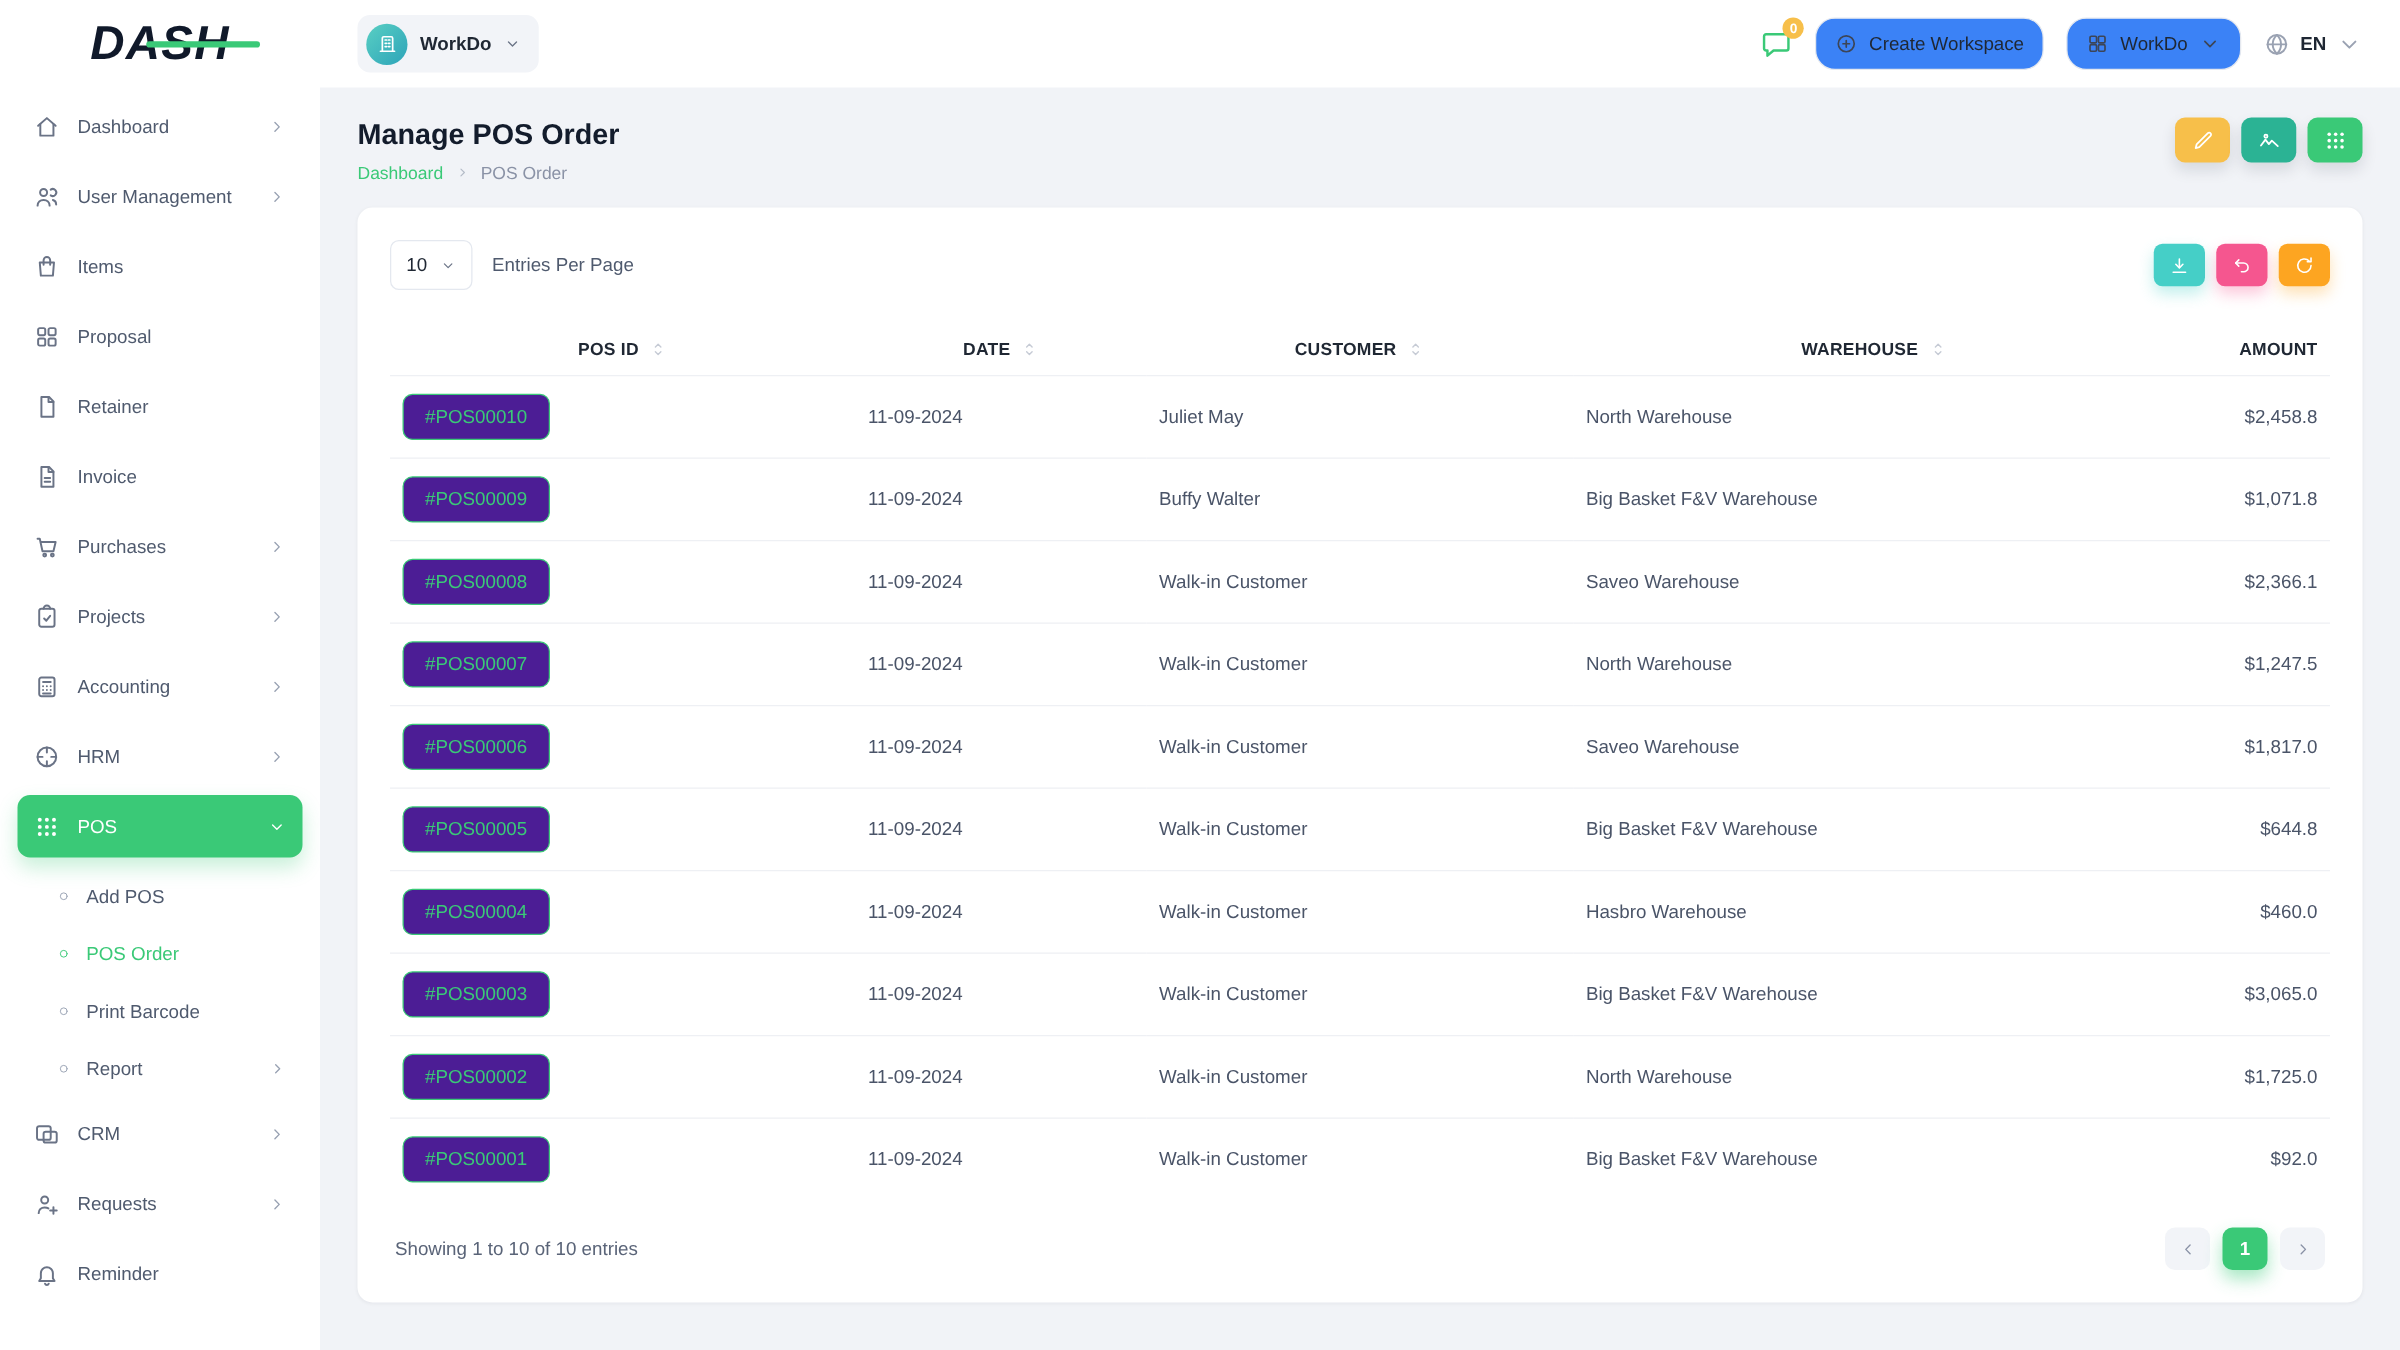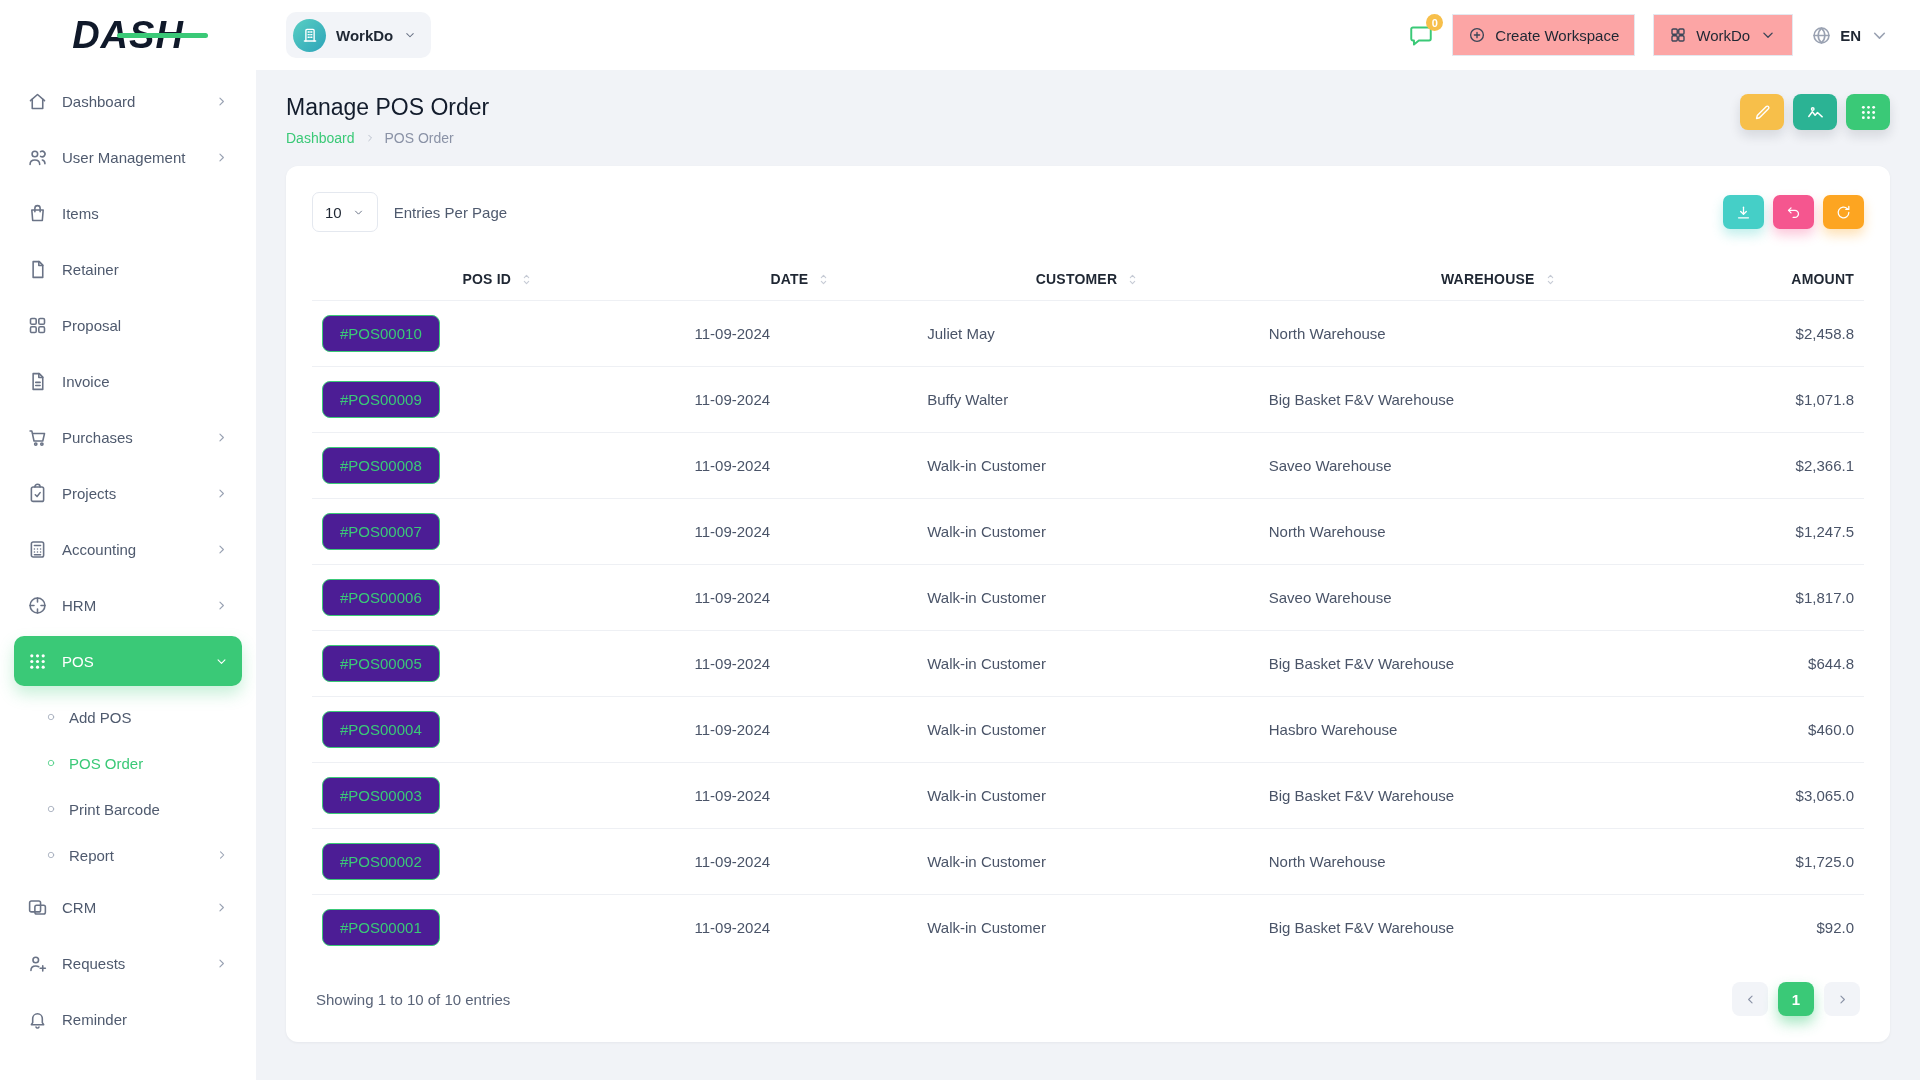--- a/index.html
+++ b/index.html
@@ -32,30 +32,30 @@
   .main{flex:1;display:flex;flex-direction:column;min-width:0}
   .topbar{height:70px;background:#fff;display:flex;align-items:center;padding:0 30px;flex:none}
   .ws-pill{display:flex;align-items:center;gap:10px;background:#f2f4f8;border-radius:10px;height:46px;padding:0 14px 0 7px;cursor:pointer}
   .avatar{width:33px;height:33px;border-radius:50%;background:linear-gradient(135deg,#59cfc3,#2da4b9);display:flex;align-items:center;justify-content:center;color:#fff}
   .avatar .icon{width:18px;height:18px}
   .ws-pill .label{font-size:15px;font-weight:700;color:#1f2733}
   .ws-pill .chev,.btn-outline .chev,.lang .chev{width:14px;height:14px;color:#6a7386}
   .topbar-right{margin-left:auto;display:flex;align-items:center;gap:18px}
   .msg-btn{position:relative;width:26px;height:26px;color:var(--primary,#3ac977);cursor:pointer}
   .msg-badge{position:absolute;top:-8px;right:-9px;min-width:17px;height:17px;border-radius:9px;background:var(--amber,#f7bf4a);color:#fff;font-size:11px;font-weight:700;display:flex;align-items:center;justify-content:center;padding:0 4px}
-  .btn-outline{display:flex;align-items:center;gap:9px;height:42px;padding:0 15px;background:#fca5a5;border:1px solid #e4e8ef;border-radius:0;font-size:15px;color:#1f2733;cursor:pointer}
+  .btn-outline{display:flex;align-items:center;gap:9px;height:42px;padding:0 15px;background:#3b82f6;border:1px solid #e4e8ef;border-radius:16px;font-size:15px;color:#1f2733;cursor:pointer}
   .btn-outline .icon{width:18px;height:18px;color:#3c4557}
   .lang{display:flex;align-items:center;gap:8px;cursor:pointer}
   .lang .icon{width:21px;height:21px;color:#9aa2b2}
   .lang .label{font-size:15px;font-weight:600;color:#1f2733}
 
   
   .content{flex:1;padding:24px 30px;overflow:hidden}
   .page-head{display:flex;justify-content:space-between;align-items:flex-start;margin-bottom:20px}
-  .page-title{font-size:23px;font-weight:400;color:#131c2c;margin:0}
+  .page-title{font-size:23px;font-weight:700;color:#131c2c;margin:0}
   .breadcrumb{display:flex;align-items:center;gap:9px;margin-top:9px;font-size:14px;color:#8a92a6}
   .breadcrumb .link{color:var(--primary,#3ac977);cursor:pointer}
   .breadcrumb .sep{width:12px;height:12px;color:#b3bac6}
   .page-actions{display:flex;gap:9px}
   .pa-btn{width:44px;height:36px;border-radius:8px;display:flex;align-items:center;justify-content:center;color:#fff;cursor:pointer;box-shadow:0 6px 12px rgba(16,24,40,.12)}
   .pa-btn .icon{width:19px;height:19px}
 
   .card{background:#fff;border-radius:12px;padding:26px 26px 20px;box-shadow:0 1px 3px rgba(16,24,40,.05)}
   .toolbar{display:flex;align-items:center;margin-bottom:26px}
   .select{display:flex;align-items:center;gap:10px;height:40px;padding:0 12px;border:1px solid #e4e8ef;border-radius:7px;font-size:15px;color:#1f2733;cursor:pointer;background:#fff}
@@ -131,36 +131,36 @@
             <svg viewBox="0 0 24 24" fill="none" stroke="currentColor" stroke-width="1.8" stroke-linecap="round" stroke-linejoin="round">
               <path d="M5.5 8h13l-1 12h-11l-1-12z"></path>
               <path d="M9 10V6a3 3 0 0 1 6 0v4"></path>
             </svg>
           </span>
           <span class="nav-label">Items</span>
         </div>
         <div class="nav-item">
           <span class="icon">
             <svg viewBox="0 0 24 24" fill="none" stroke="currentColor" stroke-width="1.8" stroke-linecap="round" stroke-linejoin="round">
-              <path d="M7 3h7l4 4v14H7z"></path>
-              <path d="M13.5 3v4.5H18"></path>
-            </svg>
-          </span>
-          <span class="nav-label">Retainer</span>
-        </div>
-        <div class="nav-item">
-          <span class="icon">
-            <svg viewBox="0 0 24 24" fill="none" stroke="currentColor" stroke-width="1.8" stroke-linecap="round" stroke-linejoin="round">
               <rect x="4" y="4" width="6.5" height="6.5" rx="1.5"></rect>
               <rect x="13.5" y="4" width="6.5" height="6.5" rx="1.5"></rect>
               <rect x="4" y="13.5" width="6.5" height="6.5" rx="1.5"></rect>
               <rect x="13.5" y="13.5" width="6.5" height="6.5" rx="1.5"></rect>
             </svg>
           </span>
           <span class="nav-label">Proposal</span>
+        </div>
+        <div class="nav-item">
+          <span class="icon">
+            <svg viewBox="0 0 24 24" fill="none" stroke="currentColor" stroke-width="1.8" stroke-linecap="round" stroke-linejoin="round">
+              <path d="M7 3h7l4 4v14H7z"></path>
+              <path d="M13.5 3v4.5H18"></path>
+            </svg>
+          </span>
+          <span class="nav-label">Retainer</span>
         </div>
         <div class="nav-item">
           <span class="icon">
             <svg viewBox="0 0 24 24" fill="none" stroke="currentColor" stroke-width="1.8" stroke-linecap="round" stroke-linejoin="round">
               <path d="M7 3h7l4 4v14H7z"></path>
               <path d="M13.5 3v4.5H18"></path>
               <path d="M10 13h5M10 16.5h5"></path>
             </svg>
           </span>
           <span class="nav-label">Invoice</span>

